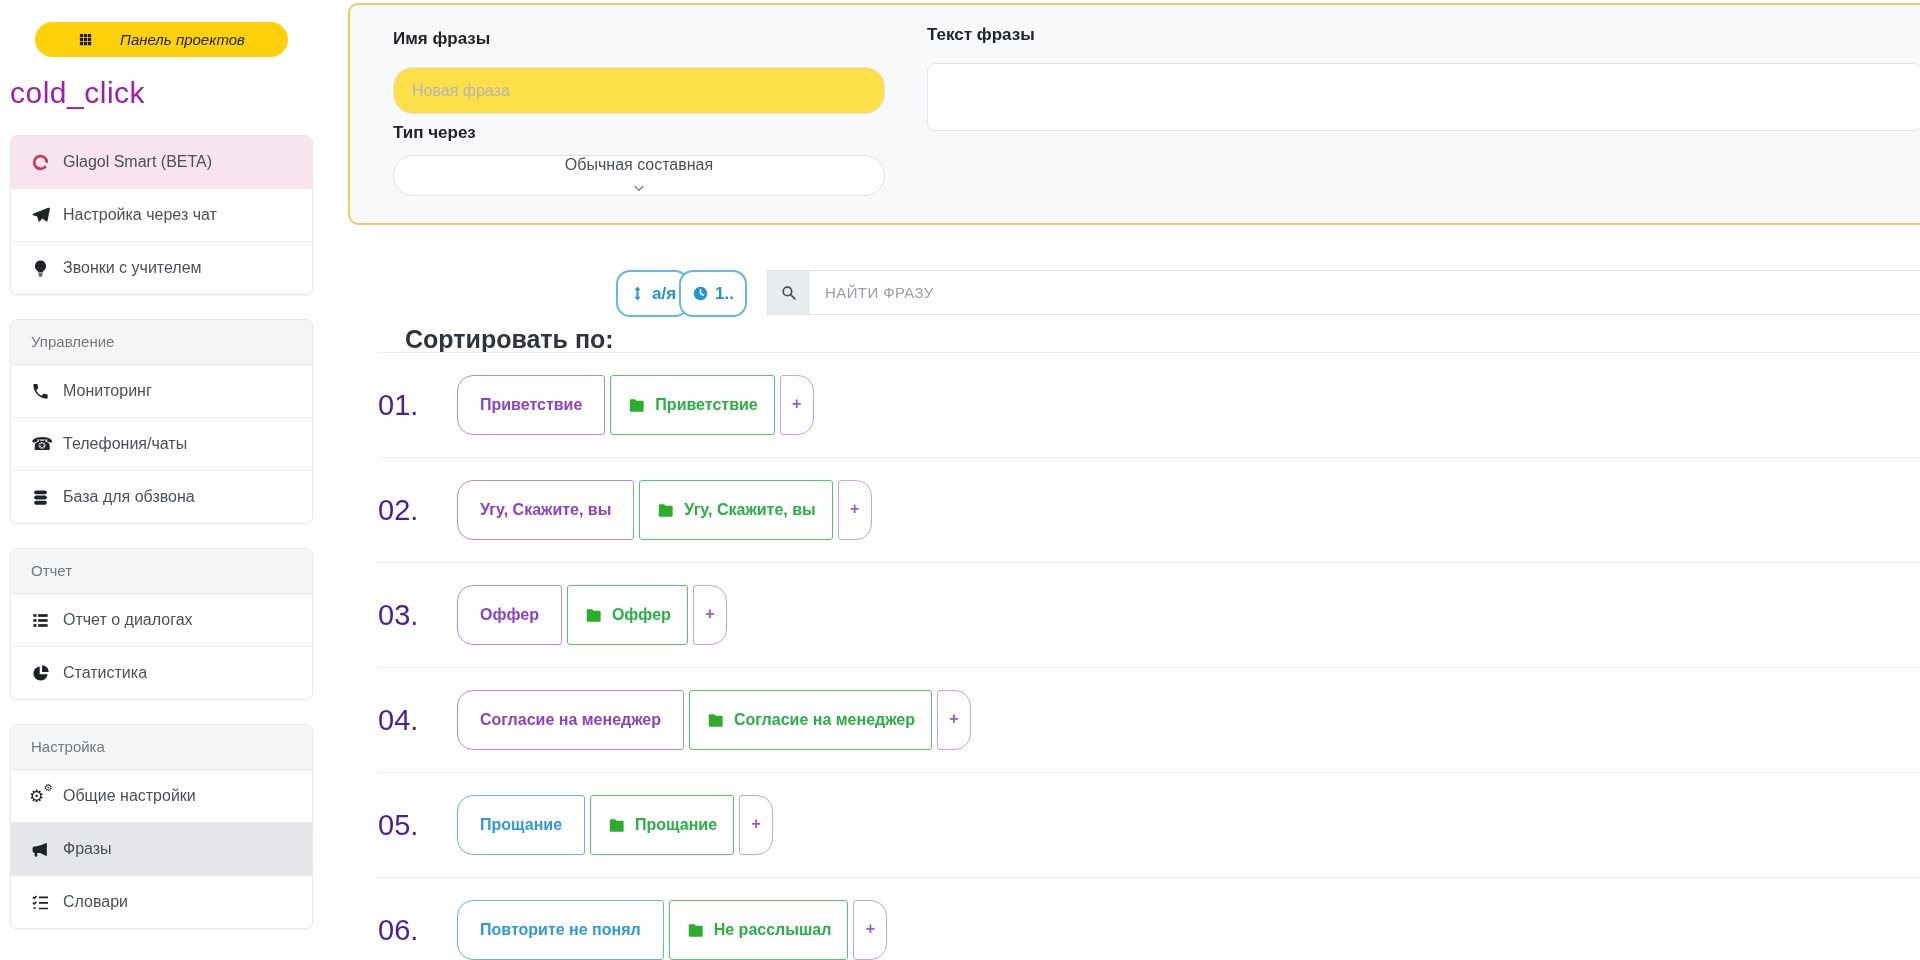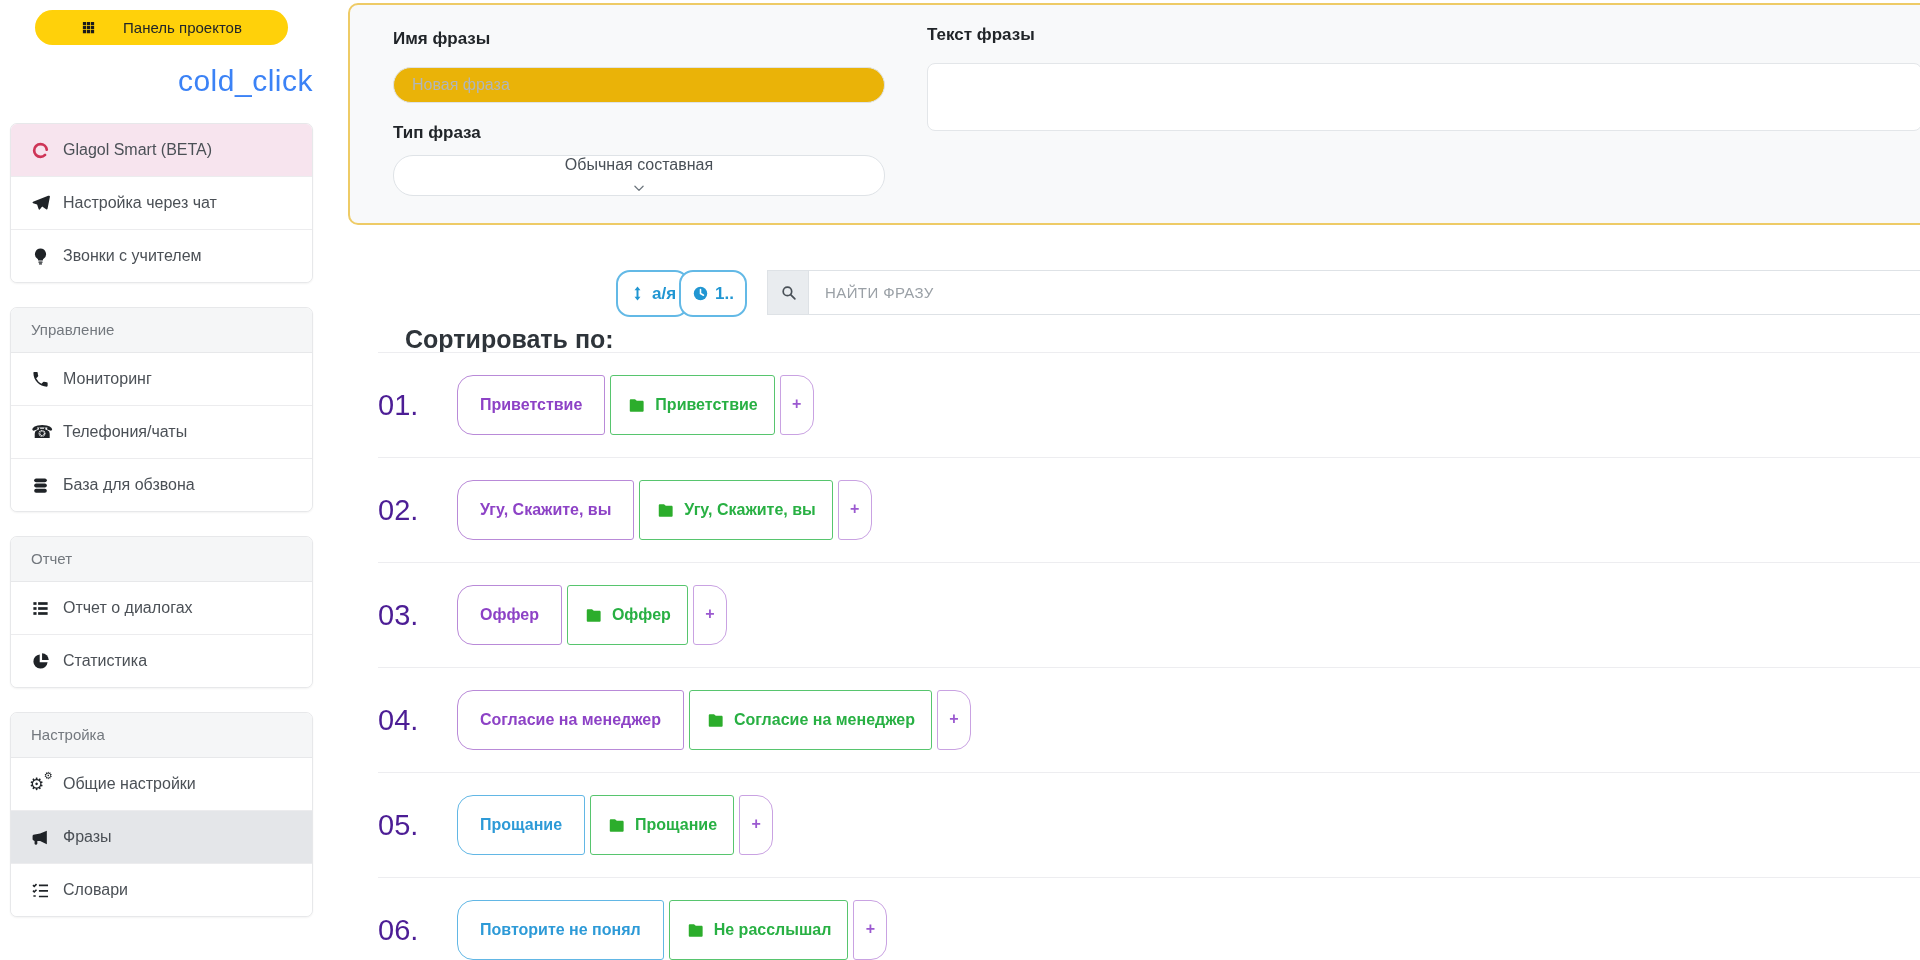--- a/index.html
+++ b/index.html
@@ -4,25 +4,25 @@
 <style>
   * { margin:0; padding:0; box-sizing:border-box; }
   html,body { width:1920px; height:960px; overflow:hidden; background:#fff;
     font-family:"Liberation Sans","DejaVu Sans",sans-serif; }
   .ic { display:inline-flex; width:18px; height:18px; flex:0 0 auto; }
   .ic svg { width:100%; height:100%; }
 
   
   .sidebar { position:absolute; left:10px; top:0; width:303px; padding-top:10px; }
   .projects-btn { display:flex; align-items:center; justify-content:center; gap:27px;
-    width:253px; height:35px; margin:0 auto; background:var(--yellow-button);
+    width:253px; height:35px; margin:12px auto; background:var(--yellow-button);
     border:none; border-radius:18px; font-size:15px; color:#212529; cursor:pointer;
-    font-family:inherit; }
+    font-family:inherit;font-style:italic; }
   .projects-btn .ic { width:15px; height:15px; color:#1b1b1b; }
-  .project-title { text-align:right; font-size:30px; color:#3b82f6; margin-top:16px;
+  .project-title { text-align:left; font-size:30px; color:#a21caf; margin-top:16px;
     line-height:40px; letter-spacing:.5px; }
   .nav { margin-top:22px; }
   .group { border:1px solid #e7e8ea; border-radius:7px; overflow:hidden; background:#fff;
     margin-bottom:24px; box-shadow:0 1px 2px rgba(0,0,0,.05); }
   .group-header { background:var(--header-bg); padding:12px 20px; font-size:15px;
     color:#73787e; border-bottom:1px solid #e7e8ea; line-height:20px; }
   .nav-item { display:flex; align-items:center; gap:13px; padding:15px 20px;
     font-size:16px; color:#4b5056; line-height:22px; border-bottom:1px solid #ececee;
     cursor:pointer; background:#fff; }
   .nav-item:last-child { border-bottom:none; }
@@ -35,22 +35,22 @@
   .gears .g1 { position:absolute; left:-2px; top:0; font-size:17px; line-height:19px; }
   .gears .g2 { position:absolute; right:-3px; top:-4px; font-size:10px; line-height:10px; }
 
   
   .form-panel { position:absolute; left:348px; top:3px; width:1584px; height:222px;
     background:var(--panel-bg); border:2px solid var(--form-border); border-radius:10px; }
   .f-label { position:absolute; font-size:17px; font-weight:bold; color:#212529; }
   .name-label { left:43px; top:24px; }
   .type-label { left:43px; top:118px; }
   .text-label { left:577px; top:20px; }
-  .name-input { position:absolute; left:43px; top:62px; width:492px; height:36px;
-    border:1px solid #dfe3e7; border-radius:20px; background:#eab308; padding:12px 18px;
+  .name-input { position:absolute; left:43px; top:62px; width:492px; height:47px;
+    border:1px solid #dfe3e7; border-radius:20px; background:#fde047; padding:12px 18px;
     font-size:16px; color:#495057; font-family:inherit; }
   .name-input::placeholder { color:#b0b6bc; }
   .type-select { position:absolute; left:43px; top:150px; width:492px; height:41px;
     border:1px solid #dfe3e7; border-radius:20px; background:#fff; padding:0 16px;
     display:flex; align-items:center; justify-content:space-between; font-size:16px;
     color:#495057; cursor:pointer;flex-direction:column; }
   .type-select .ic { width:14px; height:14px; color:#6c757d; }
   .text-area { position:absolute; left:577px; top:58px; right:8px; height:68px;
     border:1px solid #e3e6e9; border-radius:8px; background:#fff; resize:none;
     padding:8px 12px; font-size:15px; font-family:inherit; color:#495057; }
@@ -227,21 +227,21 @@
           </span>
           <span>Словари</span>
         </div>
       </div>
     </div>
 </div>
 
 <div class="form-panel">
   <div class="f-label name-label">Имя фразы</div>
   <input class="name-input" placeholder="Новая фраза" style="">
-  <div class="f-label type-label">Тип фраза</div>
+  <div class="f-label type-label">Тип через</div>
   <div class="type-select">
     <span>Обычная составная</span>
     <span class="ic">
       <svg viewBox="0 0 24 24">
           <path d="M5 9l7 7 7-7" fill="none" stroke="currentColor" stroke-width="2.2" stroke-linecap="round" stroke-linejoin="round"></path>
         </svg>
     </span>
   </div>
   <div class="f-label text-label">Текст фразы</div>
   <textarea class="text-area" style=""></textarea>

